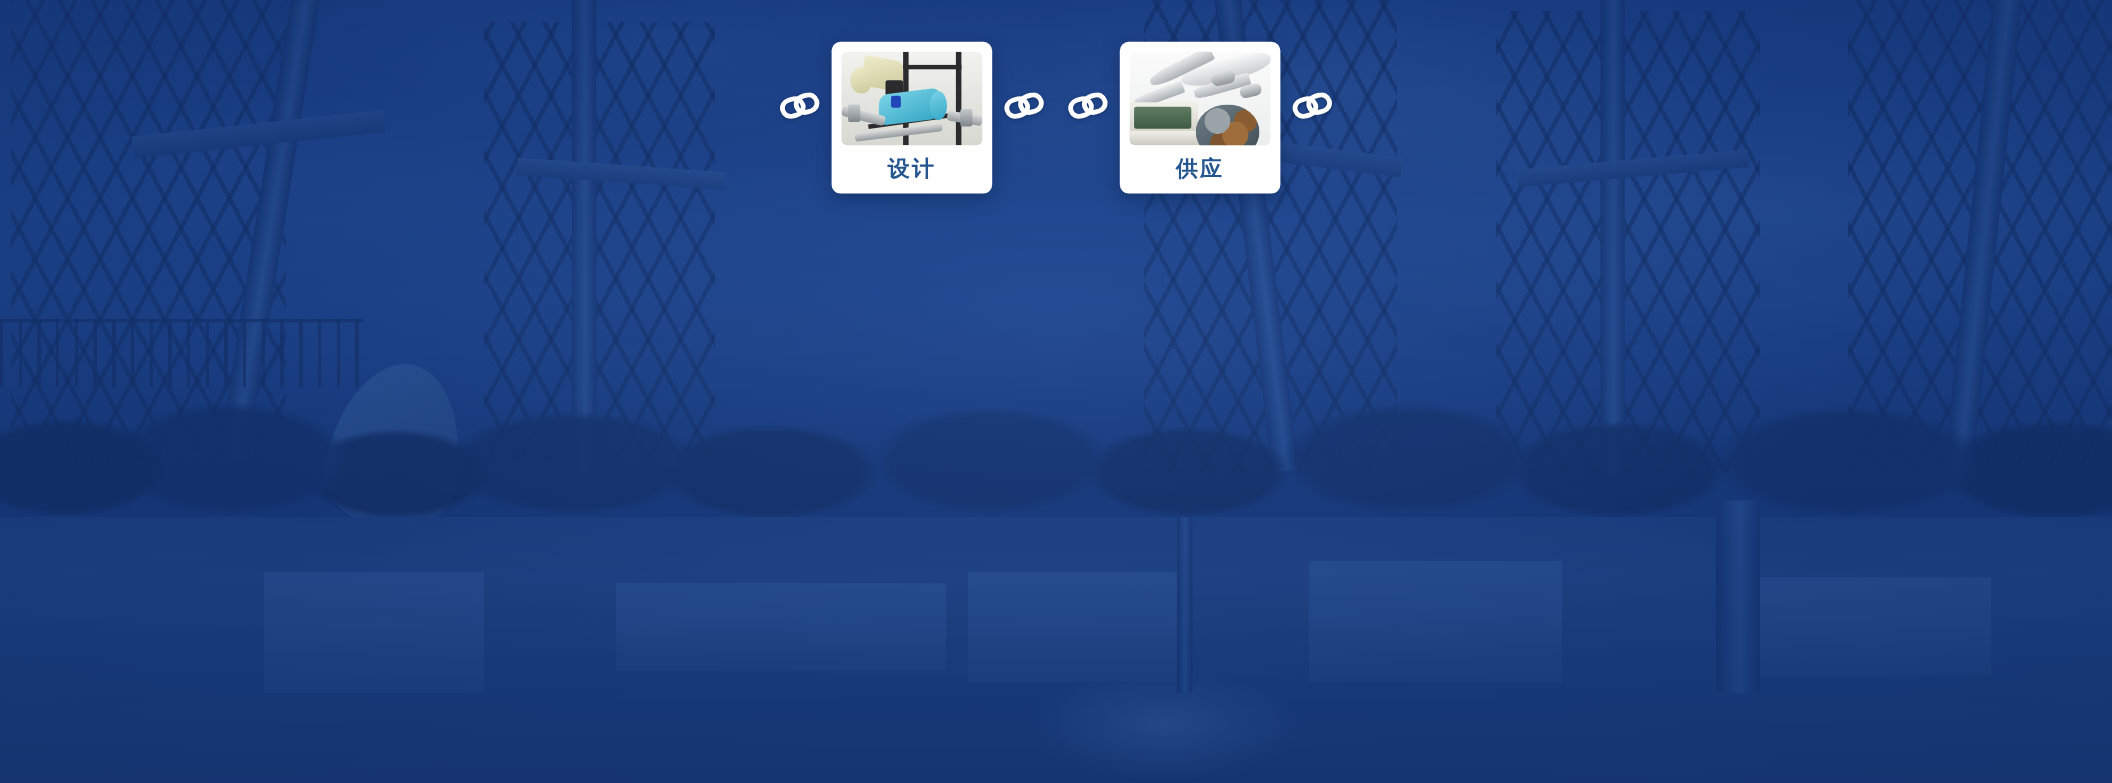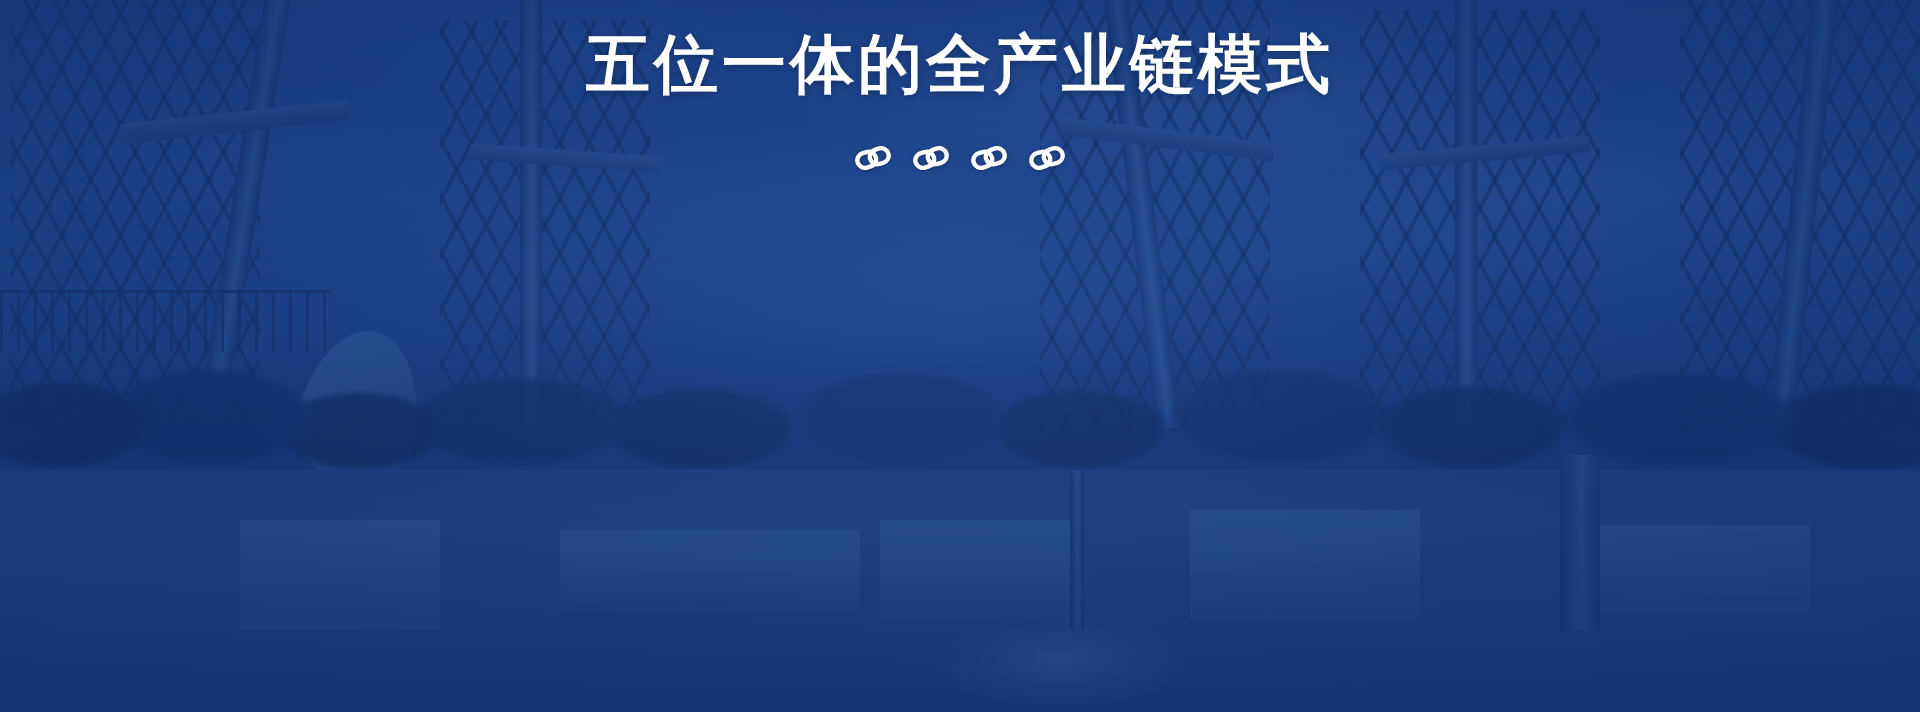--- a/index.html
+++ b/index.html
@@ -319,54 +319,88 @@
     <div class="cellar" style="left:1560px; top:525px; width:250px; height:90px;"></div>
     <div class="mast" style="left:1560px; top:455px; width:40px; height:175px;"></div>
     <div class="mast" style="left:1070px; top:470px; width:14px; height:160px;"></div>
 
     <div class="bg-tint"></div>
     <div class="bg-tint2"></div>
   </div>
 
   <div class="content">
 
-    <div class="headline">五位一体的全产业链模式</div>
 
     <div class="chain">
 
 
       <div class="link-connector">
         <svg width="38" height="24" viewBox="0 0 38 24" aria-hidden="true">
           <g transform="rotate(-16 19 12)" fill="none" stroke="#ffffff" stroke-width="4.4">
             <rect x="3" y="4.5" width="19" height="15" rx="7.5"></rect>
             <rect x="16" y="4.5" width="19" height="15" rx="7.5"></rect>
           </g>
         </svg>
       </div>
 
+      <div class="card">
+        <div class="card-thumb t-design">
+          <div class="frame" style="left:56px;  top:0px;  width:5px; height:85px;"></div>
+          <div class="frame" style="left:104px; top:0px;  width:5px; height:85px;"></div>
+          <div class="frame" style="left:56px;  top:12px; width:53px; height:4px;"></div>
+          <div class="frame" style="left:24px;  top:60px; width:90px; height:4px; transform:rotate(-8deg);"></div>
+          <div class="motor" style="left:20px; top:6px;  width:36px; height:28px; transform:skewY(10deg);"></div>
+          <div class="motor" style="left:8px;  top:14px; width:20px; height:24px; border-radius:50%;"></div>
+          <div class="frame" style="left:40px; top:26px; width:16px; height:14px; border-radius:2px;"></div>
+          <div class="pumpbody" style="left:34px; top:36px; width:56px; height:28px; transform:skewY(-7deg);"></div>
+          <div class="pumpbody" style="left:80px; top:36px; width:16px; height:26px; border-radius:50%;"></div>
+          <div class="blueport" style="left:45px; top:40px; width:9px;  height:11px;"></div>
+          <div class="pipe" style="left:0px;  top:54px; width:40px; height:9px; transform:rotate(14deg);"></div>
+          <div class="flange" style="left:6px;  top:48px; width:11px; height:16px;"></div>
+          <div class="pipe" style="left:96px; top:56px; width:32px; height:9px; transform:rotate(10deg);"></div>
+          <div class="flange" style="left:108px;top:52px; width:11px; height:16px;"></div>
+          <div class="pipe" style="left:12px; top:70px; width:80px; height:7px; transform:rotate(-7deg);"></div>
+        </div>
+        <div class="card-label">设计</div>
+      </div>
 
       <div class="link-connector">
         <svg width="38" height="24" viewBox="0 0 38 24" aria-hidden="true">
           <g transform="rotate(-16 19 12)" fill="none" stroke="#ffffff" stroke-width="4.4">
             <rect x="3" y="4.5" width="19" height="15" rx="7.5"></rect>
             <rect x="16" y="4.5" width="19" height="15" rx="7.5"></rect>
           </g>
         </svg>
       </div>
 
 
       <div class="link-connector">
         <svg width="38" height="24" viewBox="0 0 38 24" aria-hidden="true">
           <g transform="rotate(-16 19 12)" fill="none" stroke="#ffffff" stroke-width="4.4">
             <rect x="3" y="4.5" width="19" height="15" rx="7.5"></rect>
             <rect x="16" y="4.5" width="19" height="15" rx="7.5"></rect>
           </g>
         </svg>
       </div>
 
+      <div class="card">
+        <div class="card-thumb t-supply">
+          <div class="plane-body" style="left:46px; top:6px;  width:84px; height:20px; transform:rotate(-14deg);"></div>
+          <div class="wing" style="left:16px; top:8px;  width:62px; height:13px; transform:rotate(-26deg); border-radius:40% 8% 8% 40%;"></div>
+          <div class="wing" style="left:58px; top:26px; width:52px; height:11px; transform:rotate(-16deg); border-radius:30% 6% 6% 30%;"></div>
+          <div class="engine" style="left:74px; top:18px; width:22px; height:12px; transform:rotate(-14deg);"></div>
+          <div class="engine" style="left:100px;top:30px; width:20px; height:11px; transform:rotate(-14deg);"></div>
+          <div class="wing" style="left:4px;  top:34px; width:46px; height:11px; transform:rotate(-20deg); border-radius:30% 6% 6% 30%;"></div>
+          <div class="truck" style="left:0px;  top:46px; width:62px; height:38px;"></div>
+          <div class="windshield" style="left:4px; top:50px; width:52px; height:20px;"></div>
+          <div class="truck" style="left:0px;  top:72px; width:64px; height:13px;"></div>
+          <div class="globe" style="left:60px; top:48px; width:58px; height:50px;"></div>
+        </div>
+        <div class="card-label">供应</div>
+      </div>
 
       <div class="link-connector">
         <svg width="38" height="24" viewBox="0 0 38 24" aria-hidden="true">
           <g transform="rotate(-16 19 12)" fill="none" stroke="#ffffff" stroke-width="4.4">
             <rect x="3" y="4.5" width="19" height="15" rx="7.5"></rect>
             <rect x="16" y="4.5" width="19" height="15" rx="7.5"></rect>
           </g>
         </svg>
       </div>
 

